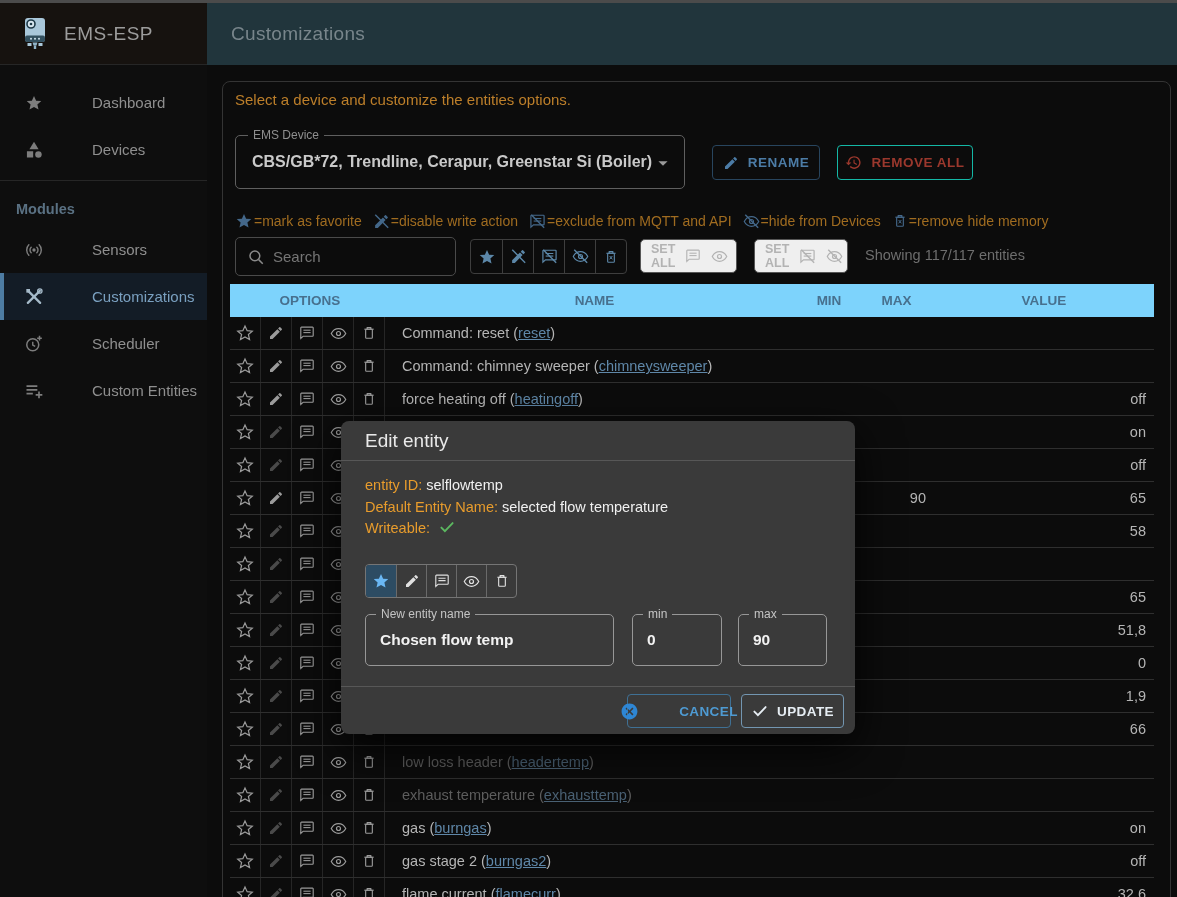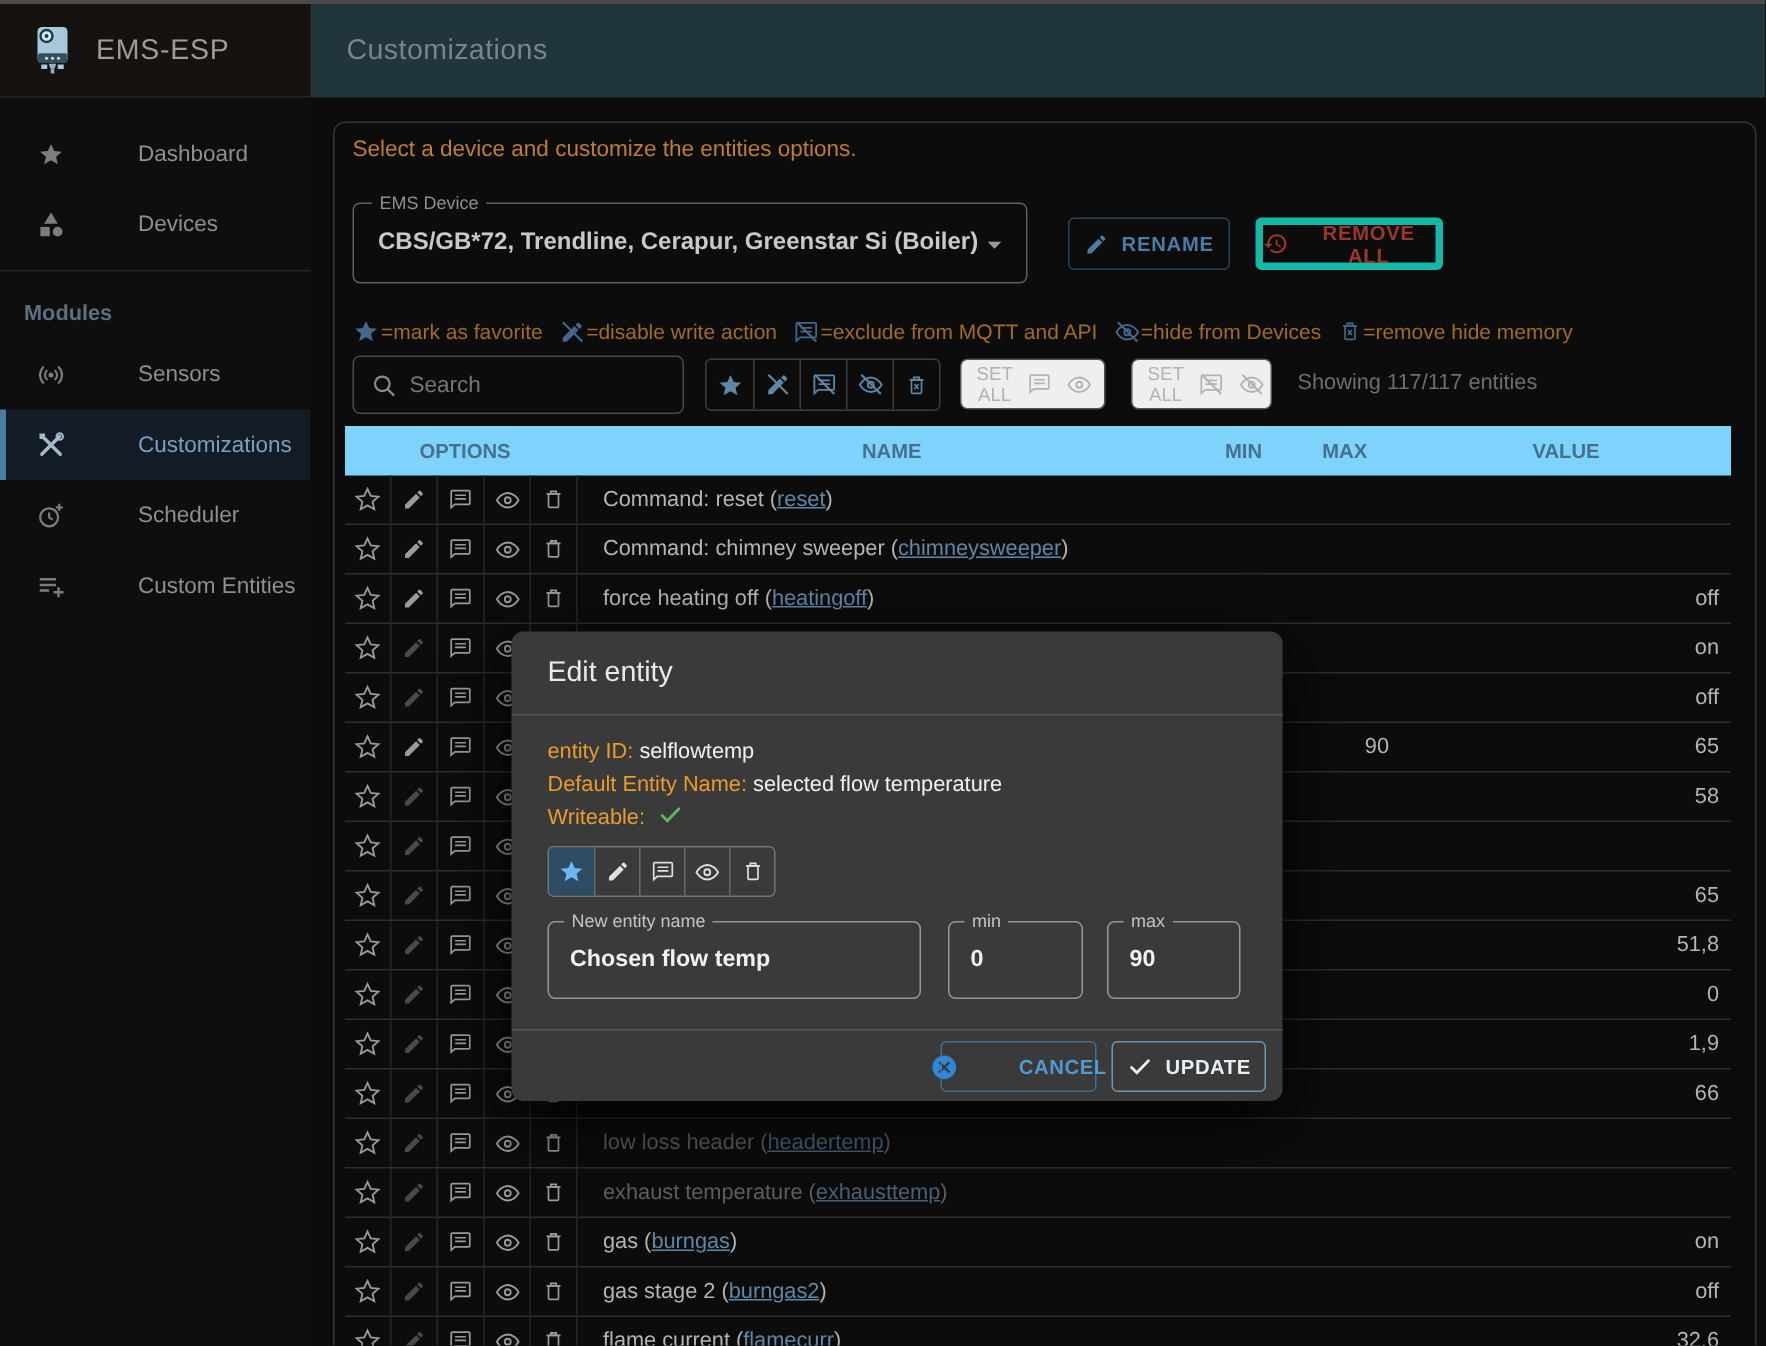--- a/index.html
+++ b/index.html
@@ -32,36 +32,36 @@
   .card { position:absolute; left:15px; top:16px; width:949px; height:900px; border:1px solid #343434; border-radius:8px; }
   .intro { position:absolute; left:12px; top:9px; font-size:15px; color:#bd7f2a; }
 
   .selectbox { position:absolute; left:12px; top:53px; width:450px; height:54px; border:1px solid #5f5f5f; border-radius:5px; cursor:pointer; }
   .selectbox .flabel { position:absolute; left:12px; top:-8px; background:#0c0c0c; padding:0 5px; font-size:12px; color:#8f8f8f; }
   .selectbox .val { position:absolute; left:16px; top:0; line-height:52px; font-size:16px; font-weight:bold; color:#c9c9c9; }
   .selectbox .dd { position:absolute; right:10px; top:16px; color:#9a9a9a; }
 
   .btn { display:flex; align-items:center; justify-content:center; gap:9px; border-radius:4px; font-weight:bold; letter-spacing:.5px; cursor:pointer; background:transparent; }
   .btn-rename { position:absolute; left:489px; top:63px; width:108px; height:35px; border:1px solid #28455e; color:#4c7ca6; font-size:13.5px; }
-  .btn-removeall { position:absolute; left:614px; top:63px; width:125px; height:35px; border:5px solid #14b8a6; color:#9b382d; font-size:13.5px; }
+  .btn-removeall { position:absolute; left:614px; top:63px; width:136px; height:35px; border:1px solid #14b8a6; color:#9b382d; font-size:13.5px; }
 
   .legend { position:absolute; left:12px; top:130px; display:flex; align-items:center; font-size:14px; color:#a06c20; white-space:nowrap; }
   .legend .item { display:flex; align-items:center; margin-right:11px; }
   .legend .icon { color:#44688a; margin-right:1px; display:flex; }
 
   .searchbox { position:absolute; left:12px; top:155px; width:221px; height:39px; border:1px solid #4a4a4a; border-radius:5px; display:flex; align-items:center; }
   .searchbox .icon { margin:0 8px 0 11px; color:#8a8a8a; }
   .searchbox input { flex:1; background:transparent; border:none; outline:none; color:#bbb; font-size:15px; font-family:"Liberation Sans",sans-serif; }
   .searchbox input::placeholder { color:#767676; }
 
   .igroup { position:absolute; left:247px; top:157px; height:35px; display:flex; border:1px solid #3e3e3e; border-radius:4px; overflow:hidden; }
   .igroup .cell { width:31px; display:flex; align-items:center; justify-content:center; color:#5c87a8; border-left:1px solid #3e3e3e; cursor:pointer; }
   .igroup .cell:first-child { border-left:none; }
 
-  .setall { position:absolute; top:157px; height:34px; border:1px solid #565656; border-radius:5px; color:#b3b3b3; font-size:12.5px; display:flex; align-items:center; gap:10px; padding:0 10px; font-weight:normal; cursor:pointer; }
+  .setall { position:absolute; top:157px; height:34px; border:1px solid #565656; border-radius:5px; color:#b3b3b3; font-size:12.5px; display:flex; align-items:center; gap:10px; padding:0 10px; font-weight:bold; cursor:pointer; }
   .setall .icon { display:flex; color:#b3b3b3; }
   .setall1 { left:417px; width:97px; }
   .setall2 { left:531px; width:94px; }
   .showing { position:absolute; left:642px; top:165px; font-size:14.5px; color:#6e6e6e; }
 
   
   .table { position:absolute; left:7px; top:202px; width:924px; }
   .thead { display:flex; background:#7dd3fc; height:33px; align-items:center; color:#47708e; font-size:13.5px; font-weight:bold; }
   .col-opt { width:160px; text-align:center; }
   .col-name { width:409px; text-align:center; }
@@ -74,21 +74,21 @@
   .optcells .cell.dim { color:#4a4a4a; }
   .tname { width:409px; padding-left:12px; font-size:14.5px; color:#b5b5b5; white-space:nowrap; overflow:hidden; }
   .tname a { color:#5f87a8; text-decoration:underline; cursor:pointer; }
   .trow.dimmed .tname { color:#5e5e5e; }
   .trow.dimmed .tname a { color:#4a6174; }
   .tmin,.tmax,.tval { font-size:14.5px; color:#b5b5b5; text-align:right; padding-right:8px; }
   .tmin { width:60px; } .tmax { width:75px; } .tval { width:220px; }
 
   
   .dialog { position:absolute; left:341px; top:421px; width:514px; height:313px; background:#3a3a3a; border-radius:8px; box-shadow:0 14px 45px rgba(0,0,0,.85); z-index:10; }
-  .dlg-header { height:56px; display:flex; align-items:center; padding-left:24px; border-bottom:1px solid #575757; }
+  .dlg-header { height:40px; display:flex; align-items:center; padding-left:24px; border-bottom:1px solid #575757; }
   .dlg-title { font-size:19px; color:#e9e9e9; font-weight:500; }
   .dlg-body { padding:13px 24px 0 24px; font-size:14.5px; }
   .dlg-line { line-height:22px; }
   .dlg-line .olabel { color:#e89c2c; }
   .dlg-line .oval { color:#f0f0f0; font-weight:normal; }
   .dlg-line .wcheck { color:#5cb860; display:inline-block; vertical-align:-3px; margin-left:4px; }
   .dlg-line.w { line-height:19px; }
   .toggles { position:absolute; left:24px; top:143px; height:34px; display:flex; border:1px solid #757575; border-radius:4px; overflow:hidden; }
   .toggles .cell { width:30px; display:flex; align-items:center; justify-content:center; color:#e0e0e0; border-left:1px solid #6a6a6a; cursor:pointer; }
   .toggles .cell:first-child { border-left:none; }

